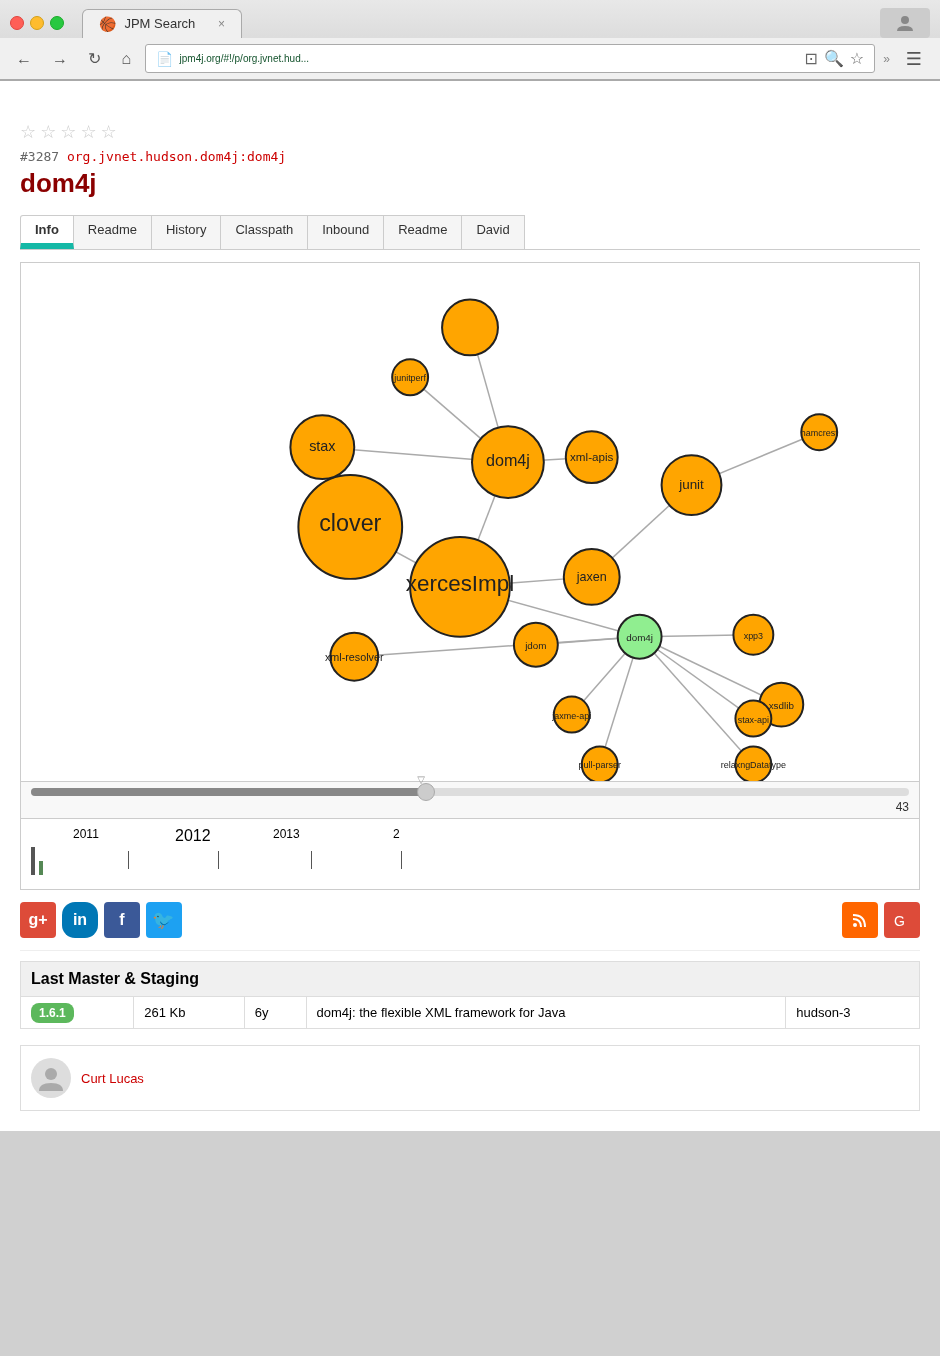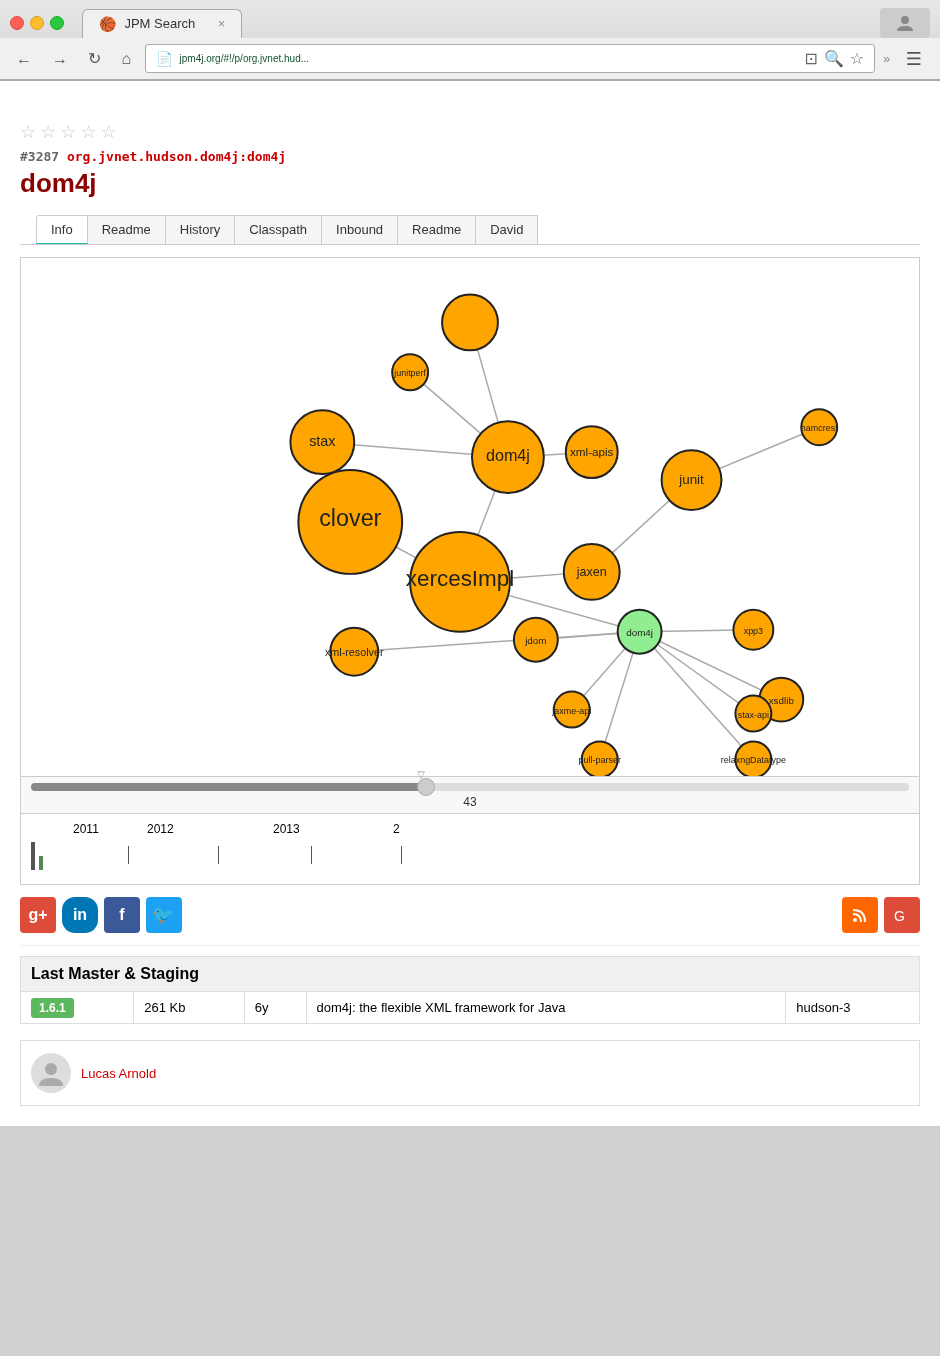--- a/index.html
+++ b/index.html
@@ -41,42 +41,42 @@
     .address-text { font-size: 10px; color: #14532d; flex: 1; }
     .nav-icons { display: flex; gap: 6px; font-size: 16px; color: #666; }
     .menu-btn { font-size: 18px; color: #555; cursor: pointer; padding: 2px 8px; }
 
     
     .page { background: white; padding: 20px 20px 0 20px; }
 
     .stars { display: flex; gap: 4px; margin-bottom: 6px; }
     .star { font-size: 18px; color: #ccc; }
 
-    .artifact-id { font-size: 13px; color: #666; margin-bottom: 4px; font-family: monospace; font-weight: bold; }
+    .artifact-id { font-size: 13px; color: #666; margin-bottom: 4px; font-family: monospace; }
     .artifact-id a { color: #cc0000; text-decoration: none; }
 
     .artifact-title { font-size: 26px; font-weight: bold; color: #8b0000; margin-bottom: 16px; }
 
     .question-box {
       width: 70px; height: 70px; background: #c0c0c0; border-radius: 4px;
       display: flex; align-items: center; justify-content: center;
       font-size: 36px; color: white; font-weight: bold;
       position: absolute; right: 20px; top: 230px;
     }
 
     .header-row { position: relative; }
 
     
     .tabs { display: flex; gap: 0; margin-bottom: 12px; border-bottom: 1px solid #ccc; }
     .tab {
       padding: 6px 14px; border: 1px solid #ccc; border-bottom: none;
       background: #f5f5f5; font-size: 13px; cursor: pointer; color: #333;
       margin-right: -1px;
     }
-    .tab.active { background: white; border-bottom: 1px solid #14b8a6; font-weight: normal; z-index: 1; margin-left: 16px; }
+    .tab.active { background: white; border-bottom: 6px solid #14b8a6; font-weight: bold; z-index: 1; }
     .tab:first-child { border-radius: 3px 0 0 0; }
 
     
     .warning-banner {
       border: 1px solid #d4c000; background: #ffffc0;
       padding: 10px 14px; font-size: 13px; font-weight: bold; color: #333;
       margin-bottom: 10px;
     }
 
     
@@ -96,21 +96,21 @@
     .slider-track {
       width: 100%; height: 8px; background: #ddd; border-radius: 4px;
       position: relative; margin-bottom: 4px;
     }
     .slider-fill { height: 100%; background: #888; border-radius: 4px; width: 45%; }
     .slider-thumb {
       width: 18px; height: 18px; background: #ccc; border: 1px solid #aaa;
       border-radius: 50%; position: absolute; top: -5px; left: 44%;
       cursor: pointer;
     }
-    .slider-num { text-align: center; font-size: 12px; color: #333; margin-top: 2px; }
+    .slider-num { text-align: right; font-size: 12px; color: #333; margin-top: 2px; }
 
     
     .timeline-area {
       border: 1px solid #ccc; border-top: none; background: white;
       padding: 8px 10px 12px 10px; display: flex; align-items: flex-end; gap: 20px;
     }
 
     
     .social-area {
       display: flex; align-items: center; justify-content: space-between;
@@ -129,21 +129,21 @@
     .right-icons { display: flex; gap: 6px; }
     .ri { width: 36px; height: 36px; border-radius: 4px; display: flex; align-items: center; justify-content: center; font-size: 18px; }
     .ri-rss { background: #f60; color: white; }
     .ri-google { background: #dd4b39; color: white; }
 
     
     .section-table { width: 100%; border-collapse: collapse; margin-bottom: 16px; font-size: 13px; }
     .section-header { background: #f0f0f0; padding: 8px 10px; font-weight: bold; font-size: 16px; border: 1px solid #ddd; }
     .section-table td { border: 1px solid #ddd; padding: 8px 10px; vertical-align: top; }
     .version-badge {
-      background: #5cb85c; color: white; padding: 3px 8px; border-radius: 3px; font-weight: bold; font-size: 12px;
+      background: #5cb85c; color: white; padding: 3px 8px; border-radius: 8px; font-weight: bold; font-size: 12px;
     }
 
     
     .contributors { display: flex; gap: 0; }
     .contributor { flex: 1; display: flex; align-items: center; gap: 10px; padding: 12px 10px; border: 1px solid #ddd; }
     .avatar-placeholder {
       width: 40px; height: 40px; background: #ddd; border-radius: 50%;
       display: flex; align-items: center; justify-content: center; font-size: 18px; color: #aaa;
     }
     .contributor-name { color: #cc0000; font-size: 13px; }
@@ -336,21 +336,21 @@
     <div style="display:flex;align-items:flex-end;gap:4px;margin-right:10px;">
       <div style="display:flex;flex-direction:column;align-items:center;gap:2px;">
         <div style="width:4px;height:28px;background:#555;margin-bottom:2px;"></div>
       </div>
       <div style="display:flex;flex-direction:column;align-items:center;gap:2px;">
         <div style="width:4px;height:14px;background:#558855;margin-bottom:2px;"></div>
       </div>
     </div>
     <div style="position:relative;flex:1;height:50px;">
       <span style="position:absolute;left:0px;top:0;font-size:12px;">2011</span>
-      <span style="position:absolute;left:74px;top:0;font-size:12px;">2012</span>
+      <span style="position:absolute;left:102px;top:0;font-size:16px;">2012</span>
       <span style="position:absolute;left:200px;top:0;font-size:12px;">2013</span>
       <span style="position:absolute;left:320px;top:0;font-size:12px;">2</span>
 
       <div style="position:absolute;left:55px;top:24px;width:1px;height:18px;background:#555;"></div>
       <div style="position:absolute;left:145px;top:24px;width:1px;height:18px;background:#555;"></div>
       <div style="position:absolute;left:238px;top:24px;width:1px;height:18px;background:#555;"></div>
       <div style="position:absolute;left:328px;top:24px;width:1px;height:18px;background:#555;"></div>
     </div>
   </div>
 
@@ -395,18 +395,18 @@
     </table>
 
   <div class="contributors">
     <div class="contributor">
       <div class="avatar-placeholder">
         <svg width="30" height="30" viewBox="0 0 30 30">
             <circle cx="15" cy="11" r="6" fill="#aaa"></circle>
             <path d="M3 28 Q3 20 15 20 Q27 20 27 28" fill="#aaa"></path>
           </svg>
       </div>
-      <span class="contributor-name">Lucas Arnold</span>
+      <span class="contributor-name">Curt Lucas</span>
     </div>
   </div>
 
   <div style="height:20px;"></div>
 </div>
 
 </body></html>

